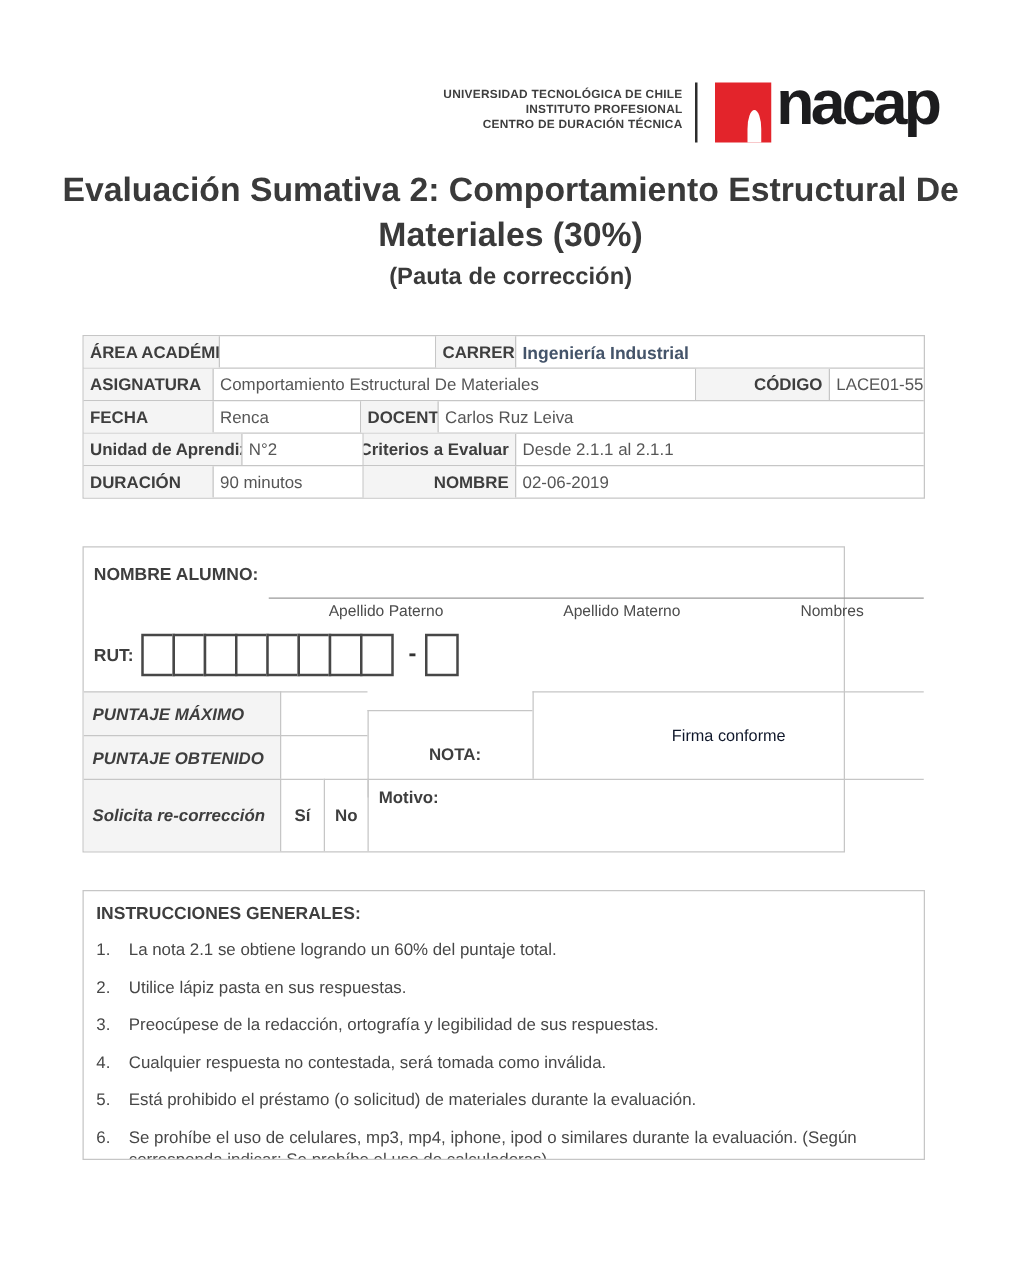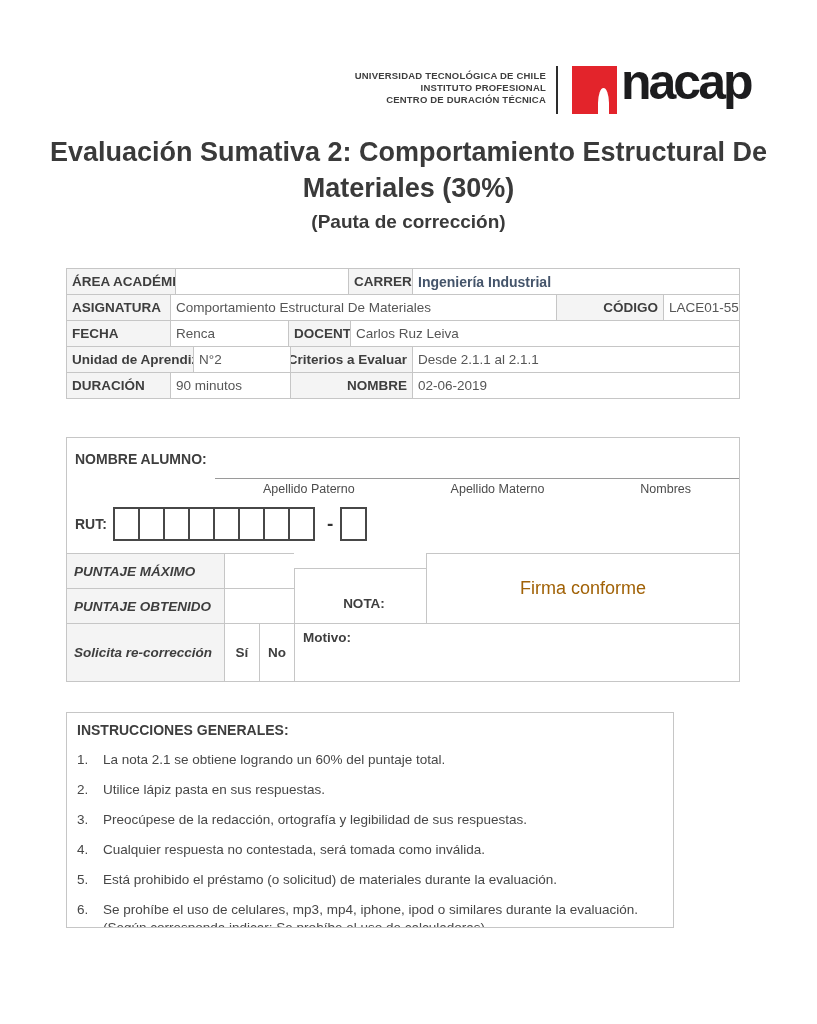--- a/index.html
+++ b/index.html
@@ -36,45 +36,45 @@
   .t1c{box-sizing:border-box;border-right:1px solid var(--border);display:flex;align-items:center;
        font-size:13.5px;white-space:nowrap;overflow:hidden;padding:0 5px;}
   .t1c:last-child{border-right:none;}
   .lab{background:var(--cellbg);font-weight:bold;color:var(--ink);}
   .val{color:var(--val);}
   .ra{justify-content:flex-end;text-align:right;}
   .career{color:var(--career);font-weight:bold;font-size:14px;}
   .grow{flex:1;}
 
   
-  .box2{position:absolute;left:66px;top:437px;width:674px;height:245px;
+  .box2{position:absolute;left:66px;top:437px;width:610px;height:245px;
         border:1px solid var(--border);box-sizing:border-box;}
   .nombre-label{position:absolute;left:8px;top:13px;font-size:14px;font-weight:bold;}
   .name-line{position:absolute;left:148px;top:40px;width:524px;border-top:1px solid #9a9a9a;
              display:flex;justify-content:space-around;padding-top:3px;}
   .name-line span{font-size:12.5px;color:#4c4c4c;}
   .rut-row{position:absolute;left:8px;top:66px;height:40px;display:flex;align-items:center;}
   .rut-label{font-size:14px;font-weight:bold;margin-right:6px;}
   .rut-boxes{display:flex;}
   .rutbox{width:27px;height:34px;border:2px solid #474747;box-sizing:border-box;
           margin-left:-2px;background:#fff;}
   .rutbox:first-child{margin-left:0;}
   .rut-dash{margin:0 9px 0 12px;font-weight:bold;font-size:19px;color:#333;}
   .cell{position:absolute;box-sizing:border-box;border-left:1px solid var(--border);
         border-top:1px solid var(--border);display:flex;}
   .cell.col0{border-left:none;font-style:italic;}
   .graybg{background:var(--cellbg);}
   .cell-label{align-items:center;padding-left:7px;font-size:13.5px;font-weight:bold;color:var(--ink);}
   .cell-center{align-items:center;justify-content:center;}
   .cell-top{align-items:flex-start;padding:6px 0 0 8px;}
-  .firma-text{font-size:18px;color:#a16207;}
+  .firma-text{font-size:13px;color:#0f172a;}
   .sino{font-size:13.5px;font-weight:bold;}
 
   
-  .box3{position:absolute;left:66px;top:712px;width:608px;height:216px;
+  .box3{position:absolute;left:66px;top:712px;width:674px;height:216px;
         border:1px solid var(--border);box-sizing:border-box;padding:9px 10px;overflow:hidden;}
   .inst-head{font-size:14px;font-weight:bold;color:var(--ink);line-height:17px;}
   .inst-item{display:flex;margin-top:12px;font-size:13.5px;color:#474747;line-height:18px;}
   .inst-num{flex:0 0 26px;}
   .inst-text{flex:1;padding-right:2px;}
 </style>
 </head>
 <body>
 
 <div class="page">

